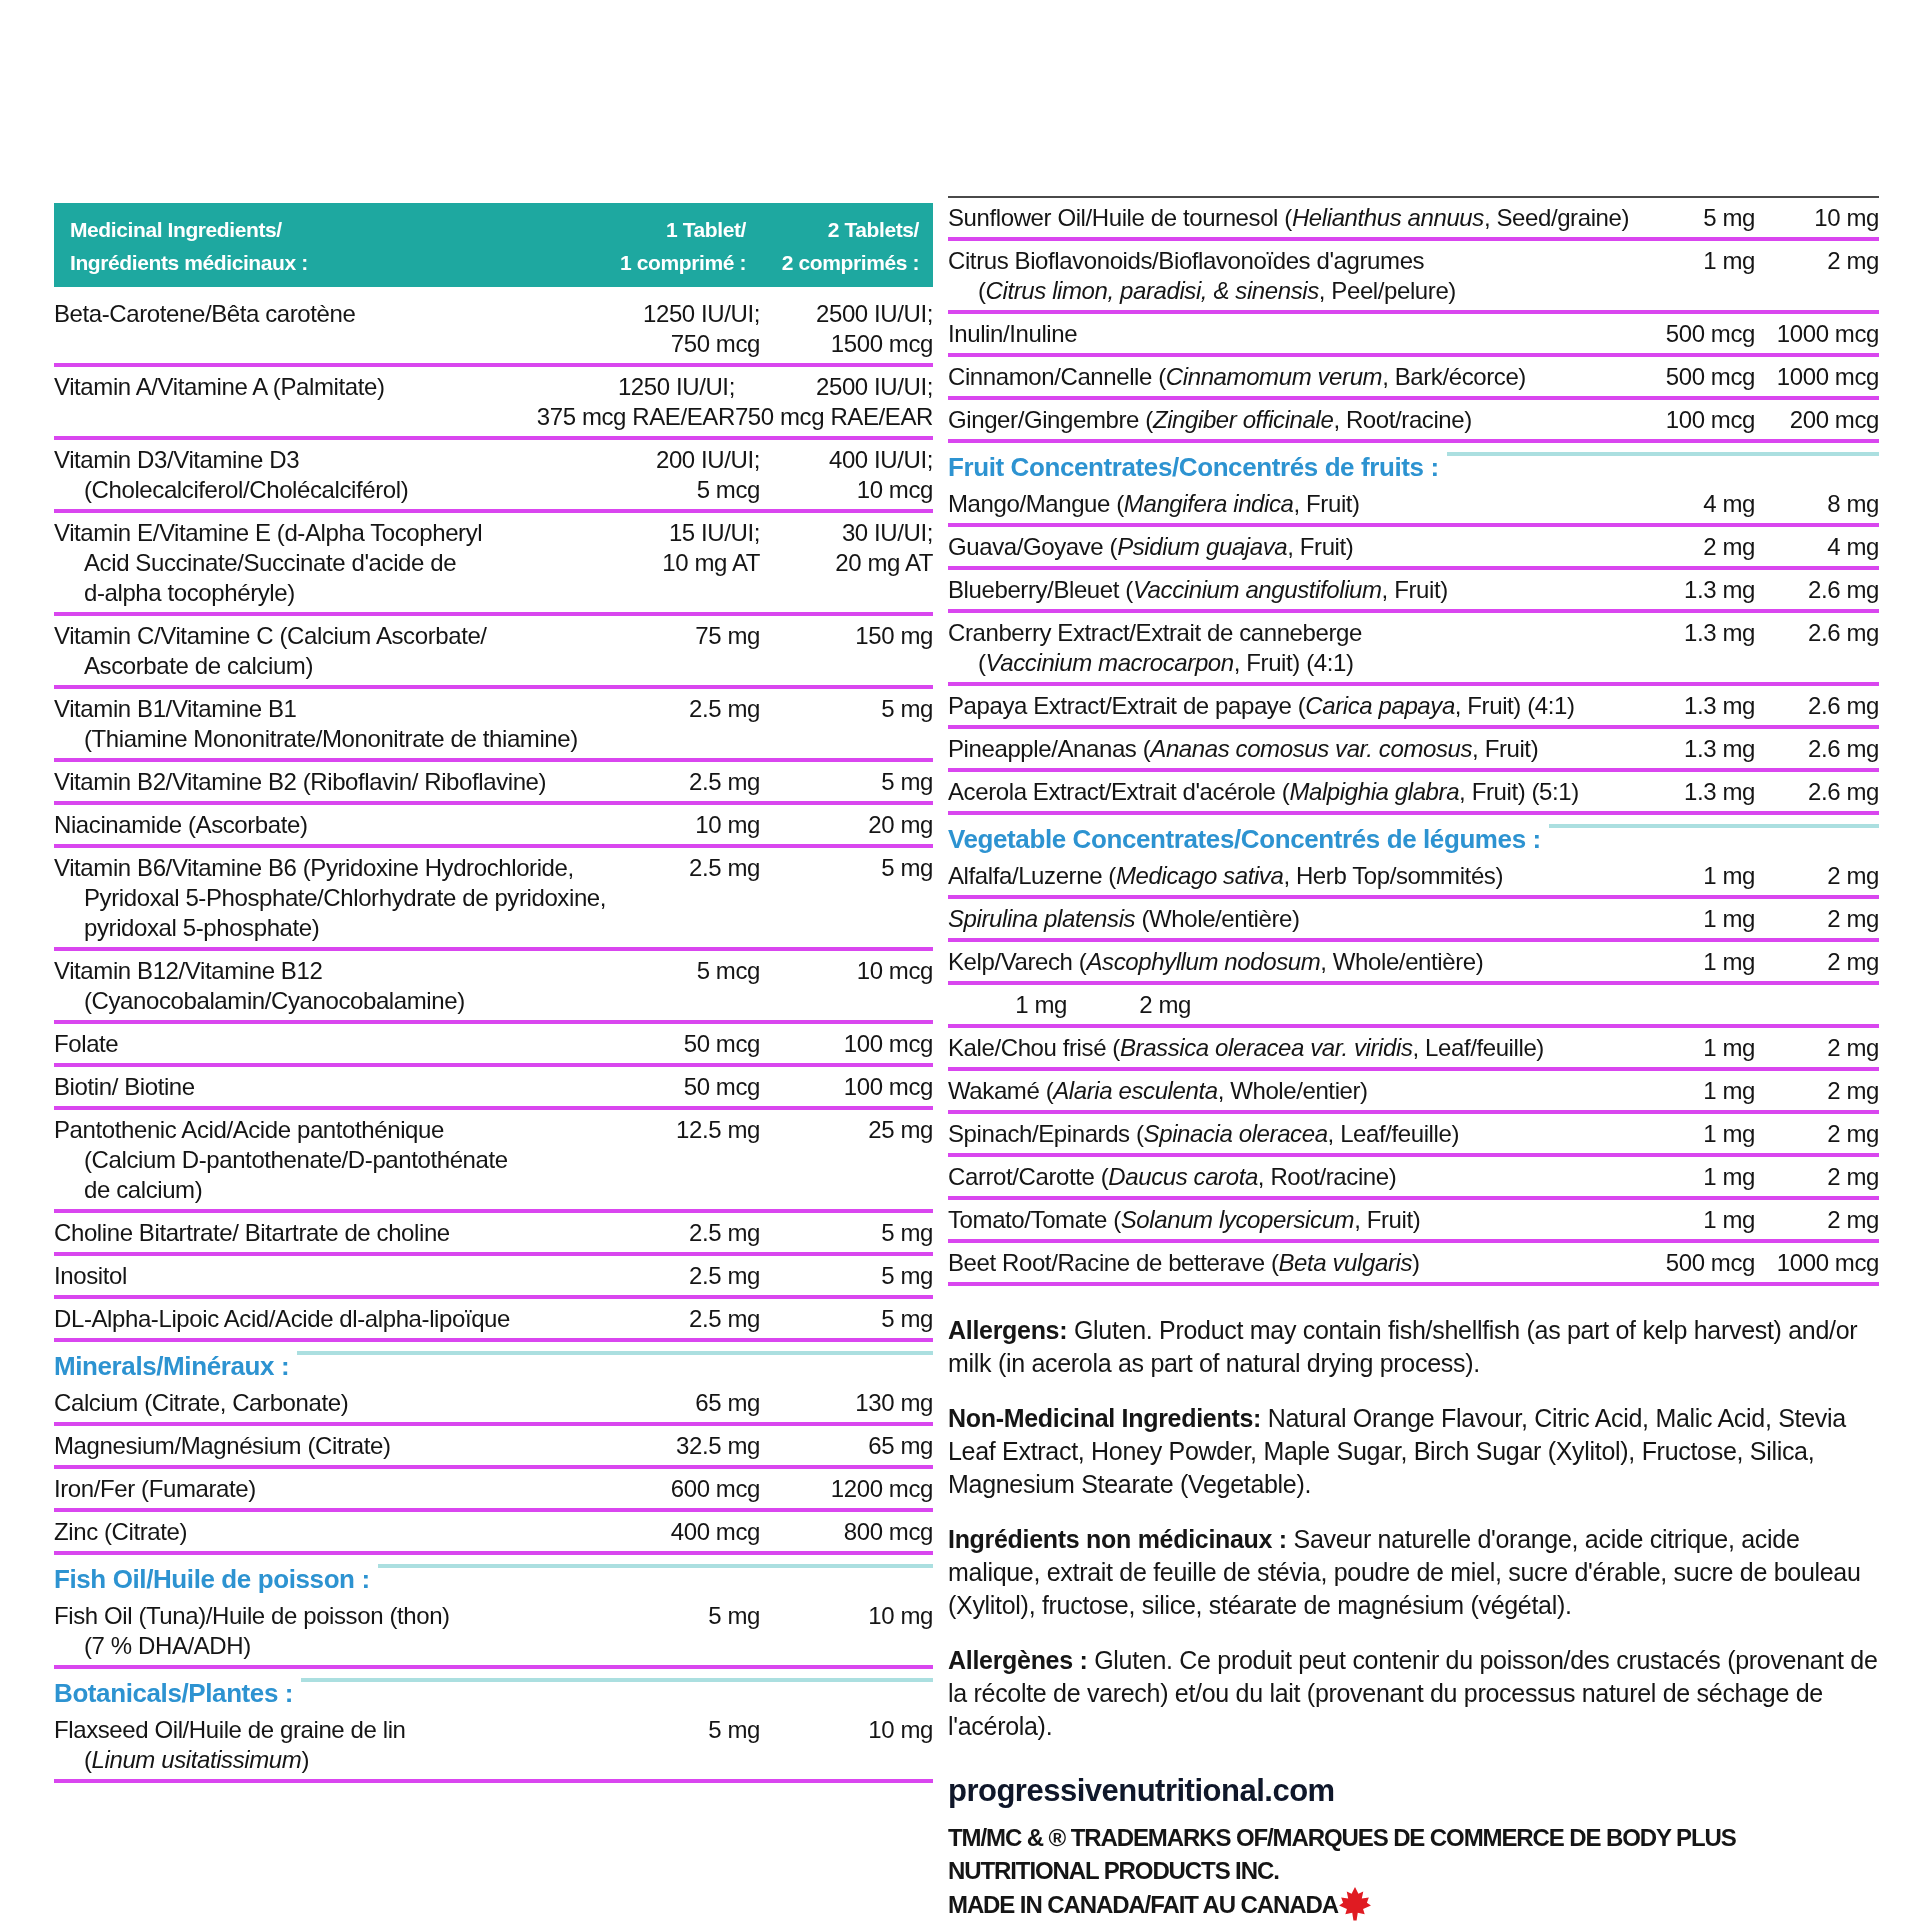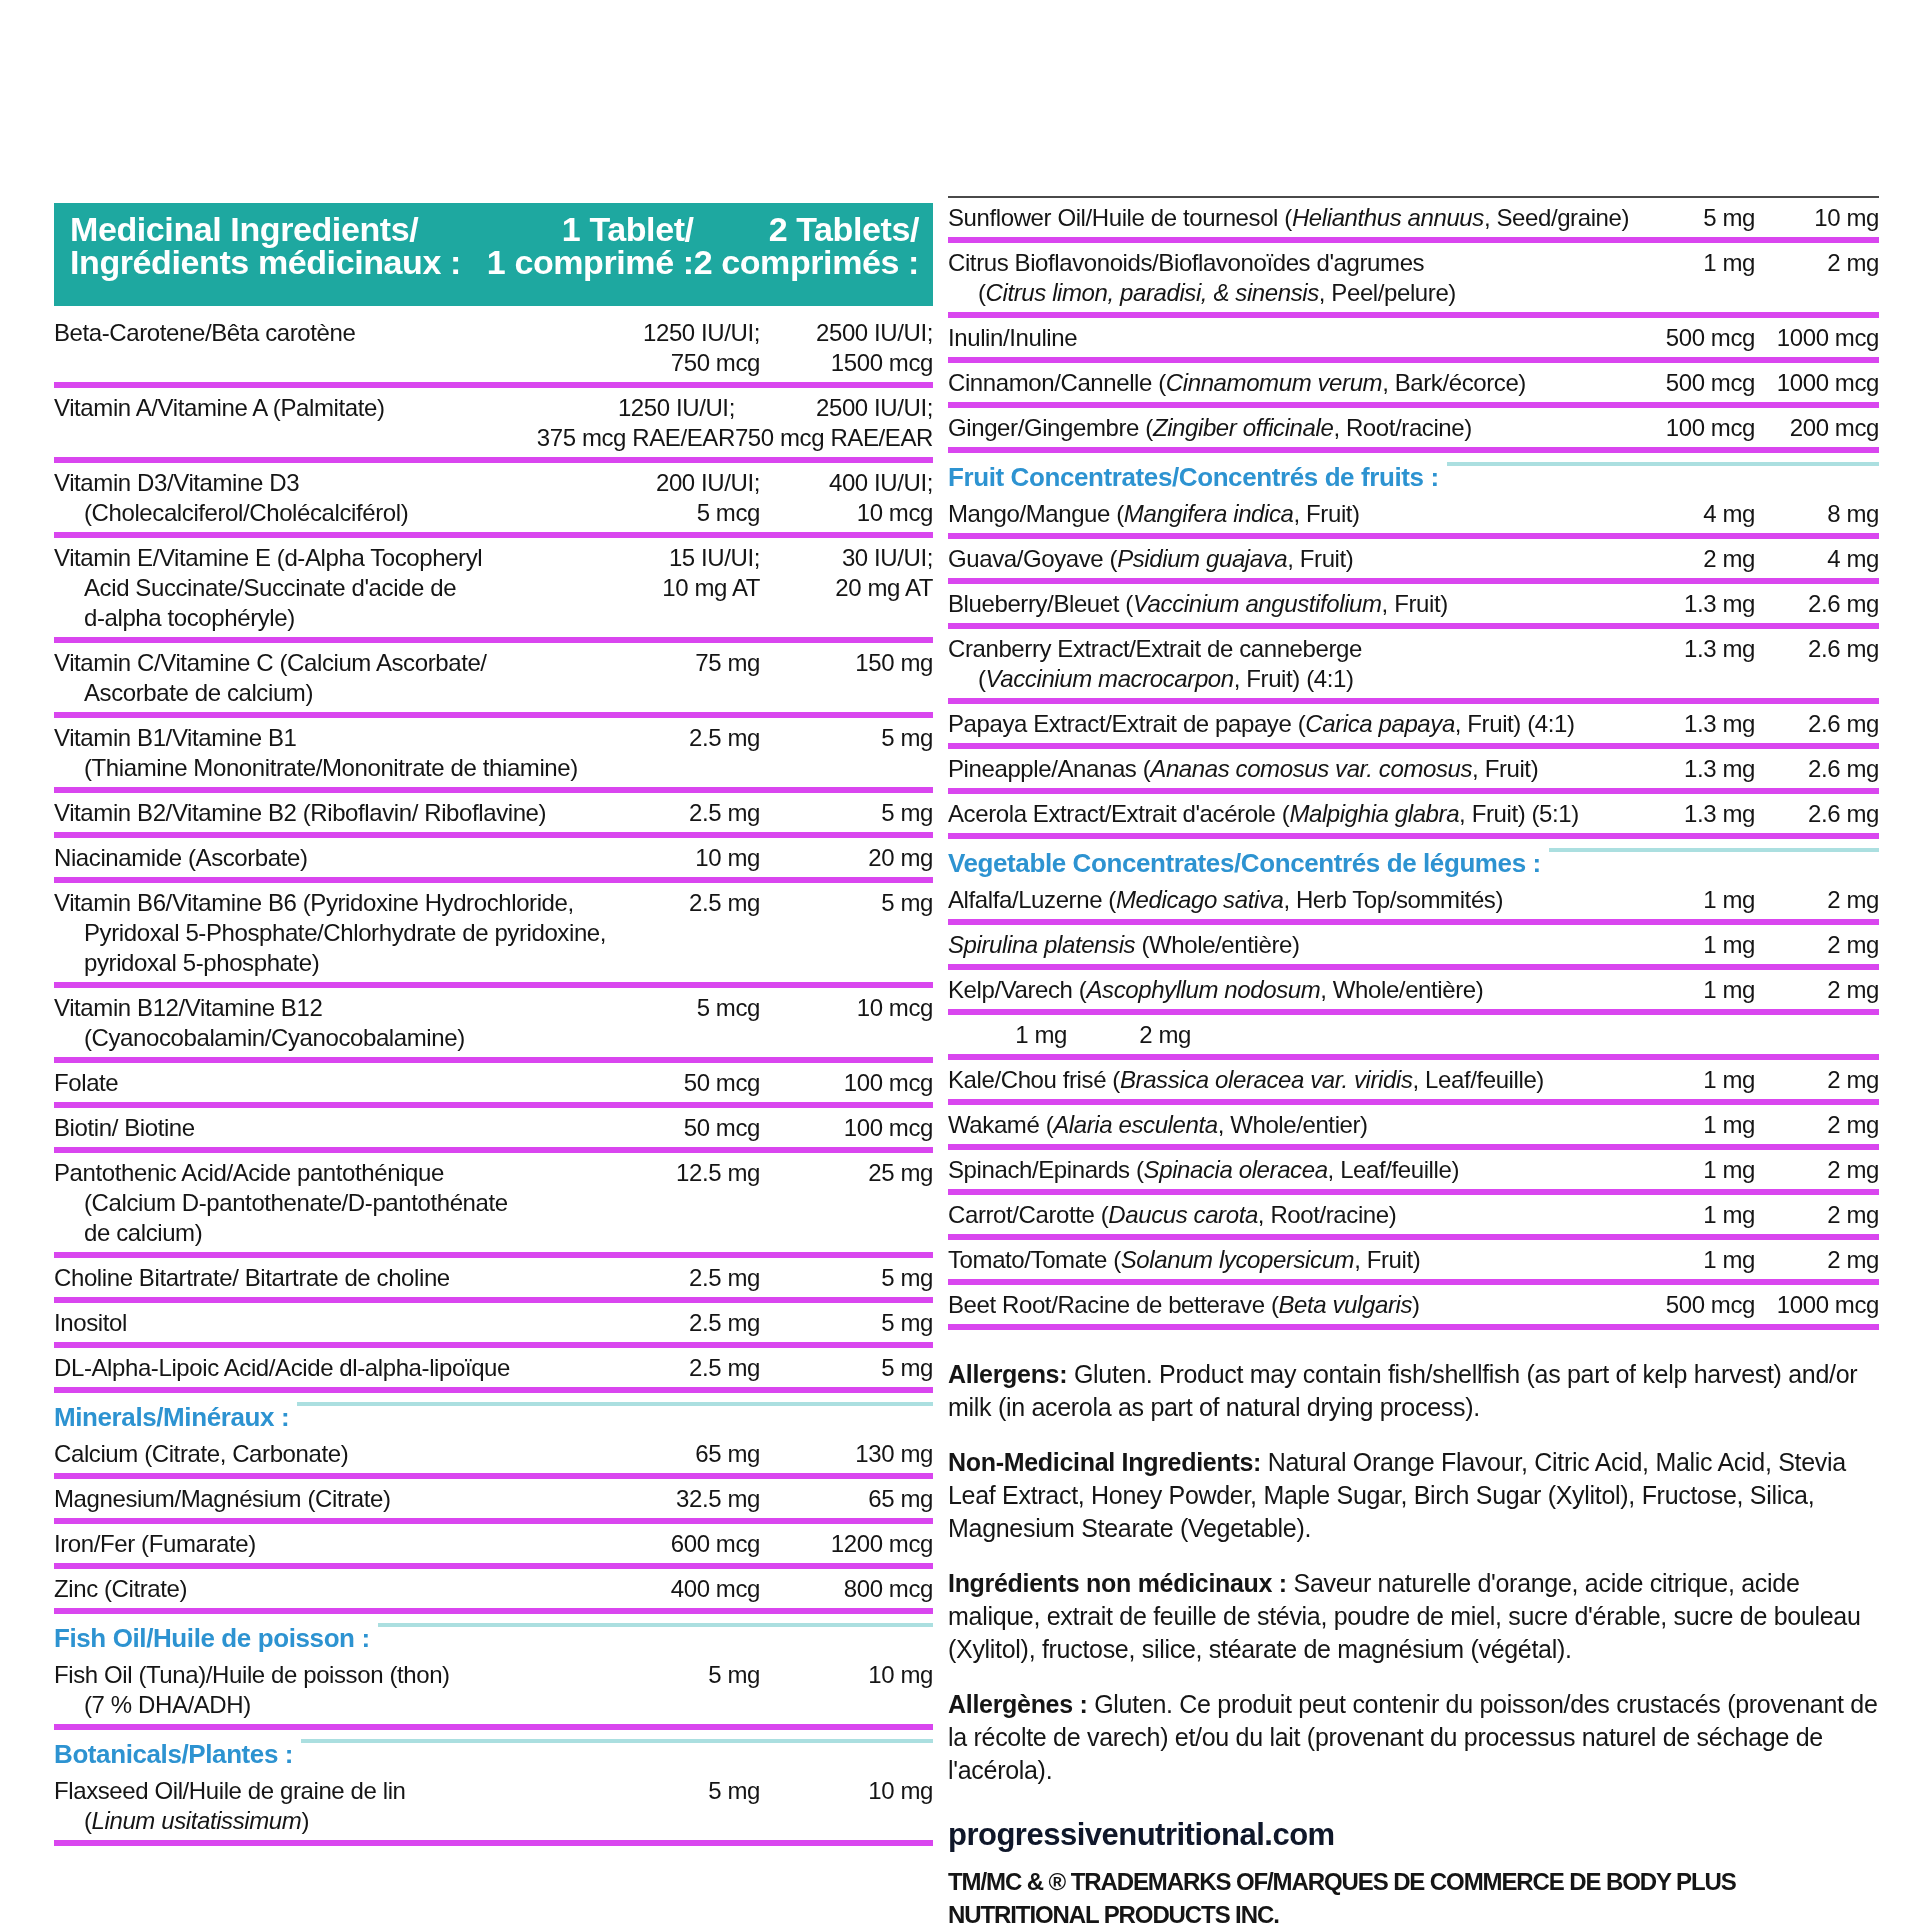--- a/index.html
+++ b/index.html
@@ -5,35 +5,35 @@
   html,body{margin:0;padding:0;background:#ffffff;}
   .page{position:relative;width:1927px;height:1927px;background:#ffffff;overflow:hidden;
         font-family:"Liberation Sans","DejaVu Sans",sans-serif;color:#151515;
         letter-spacing:-0.4px;}
   .col{position:absolute;}
   .col-left{left:54px;top:203px;width:879px;}
   .col-right{left:948px;top:196px;width:931px;}
 
   
   .thead{background:#1ea8a0;color:#ffffff;display:flex;align-items:flex-start;
-         padding:10px 14px 27px 16px;font-weight:bold;font-size:34px;line-height:33px;
+         padding:10px 14px 8px 16px;font-weight:bold;font-size:21px;line-height:33px;
          margin-bottom:7px;}
   .thead .name{flex:1;white-space:pre-line;}
   .cell-v{white-space:pre;text-align:right;}
 
   
   .col-left  .v1{flex:0 0 114px;}
   .col-left  .v2{flex:0 0 173px;}
   .col-right .v1{flex:0 0 119px;}
   .col-right .v2{flex:0 0 124px;}
 
   
   .rows{width:100%;}
   .col-right .rows{border-top:2px solid #4a4a4a;}
-  .row{display:flex;align-items:flex-start;border-bottom:6px solid #d946ef;
+  .row{display:flex;align-items:flex-start;border-bottom:4px solid #d946ef;
        padding:5px 0 4px;font-size:24px;line-height:30px;}
   .row .name{flex:1;white-space:pre-line;padding-left:30px;text-indent:-30px;}
   .row .name i{font-style:italic;}
   .row .cell-v{font-size:24px;line-height:30px;}
 
   
   .sec{display:flex;padding:9px 0 2px;}
   .sec .lbl{color:#2d93d1;font-weight:bold;font-size:26px;line-height:30px;white-space:pre;}
   .sec .rule{flex:1;height:0;border-bottom:4px solid #abdfe0;margin:0 0 6px 8px;}
 

